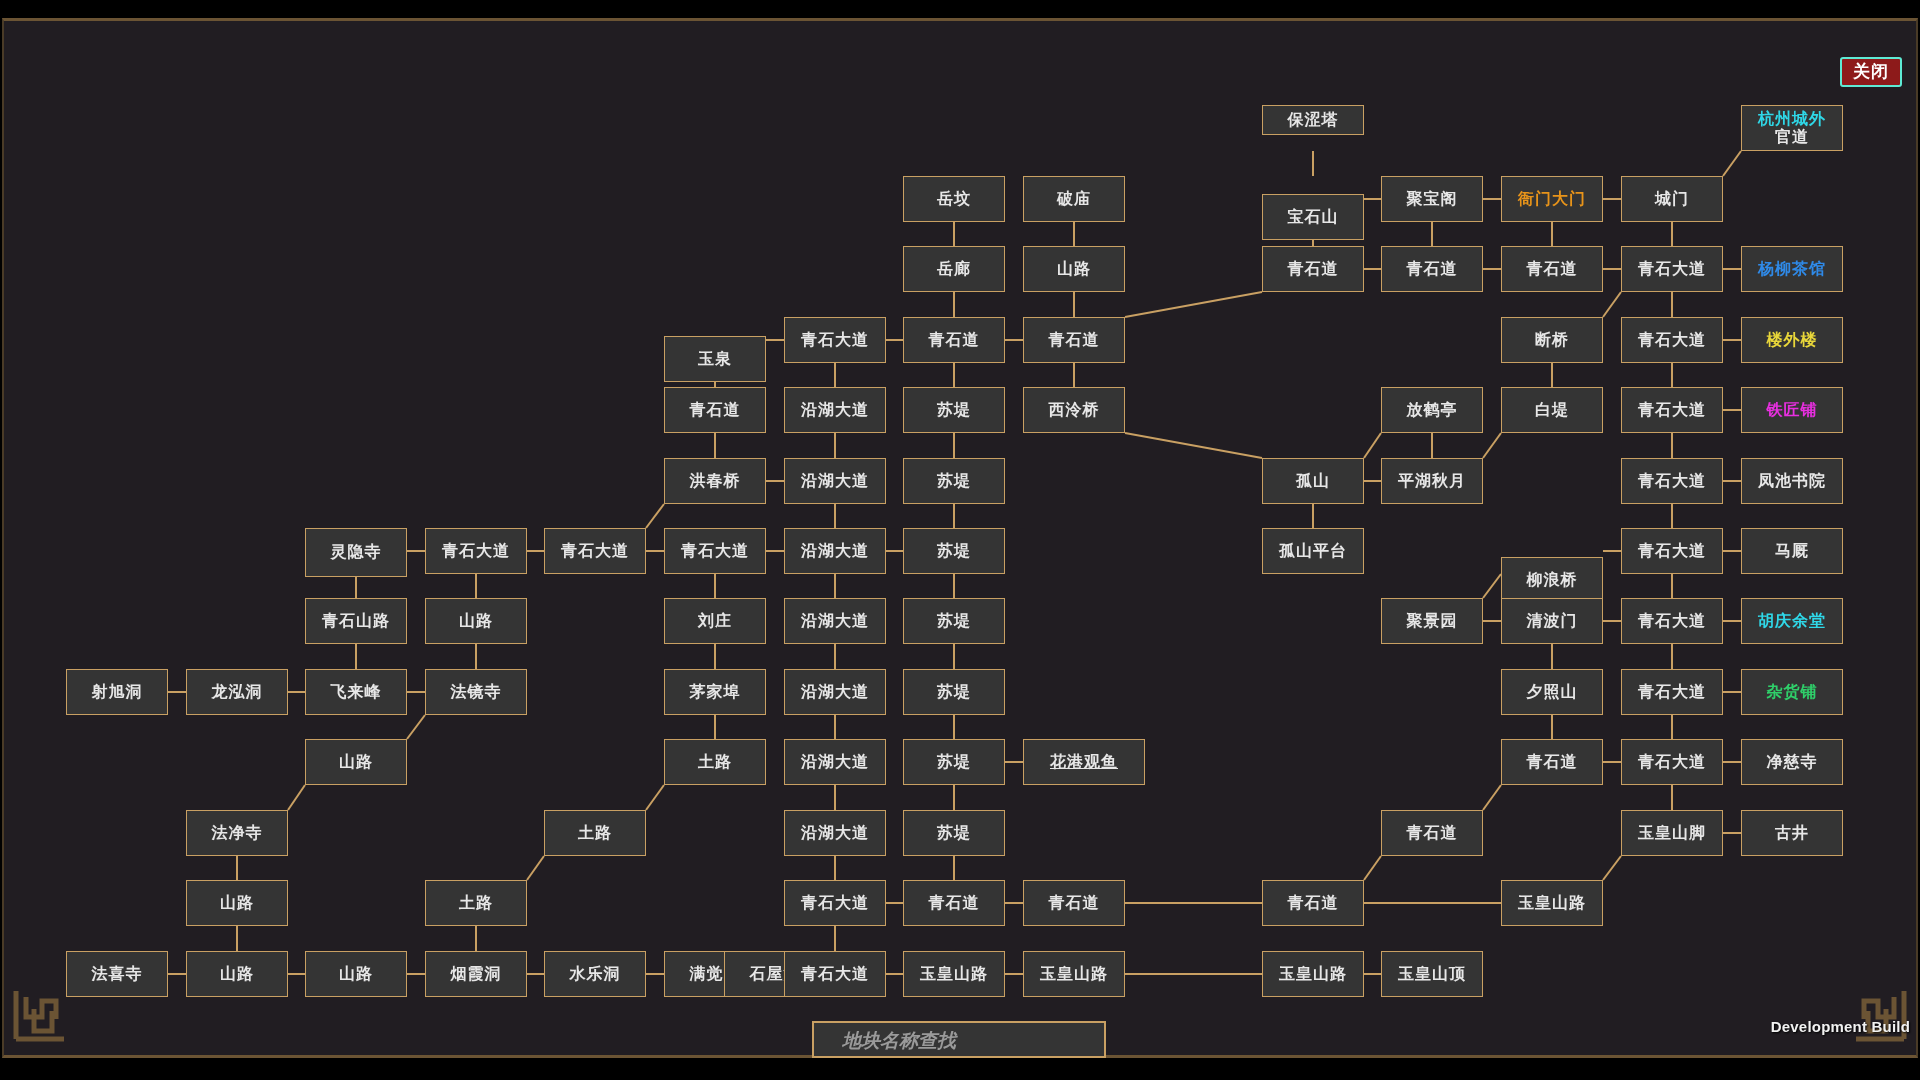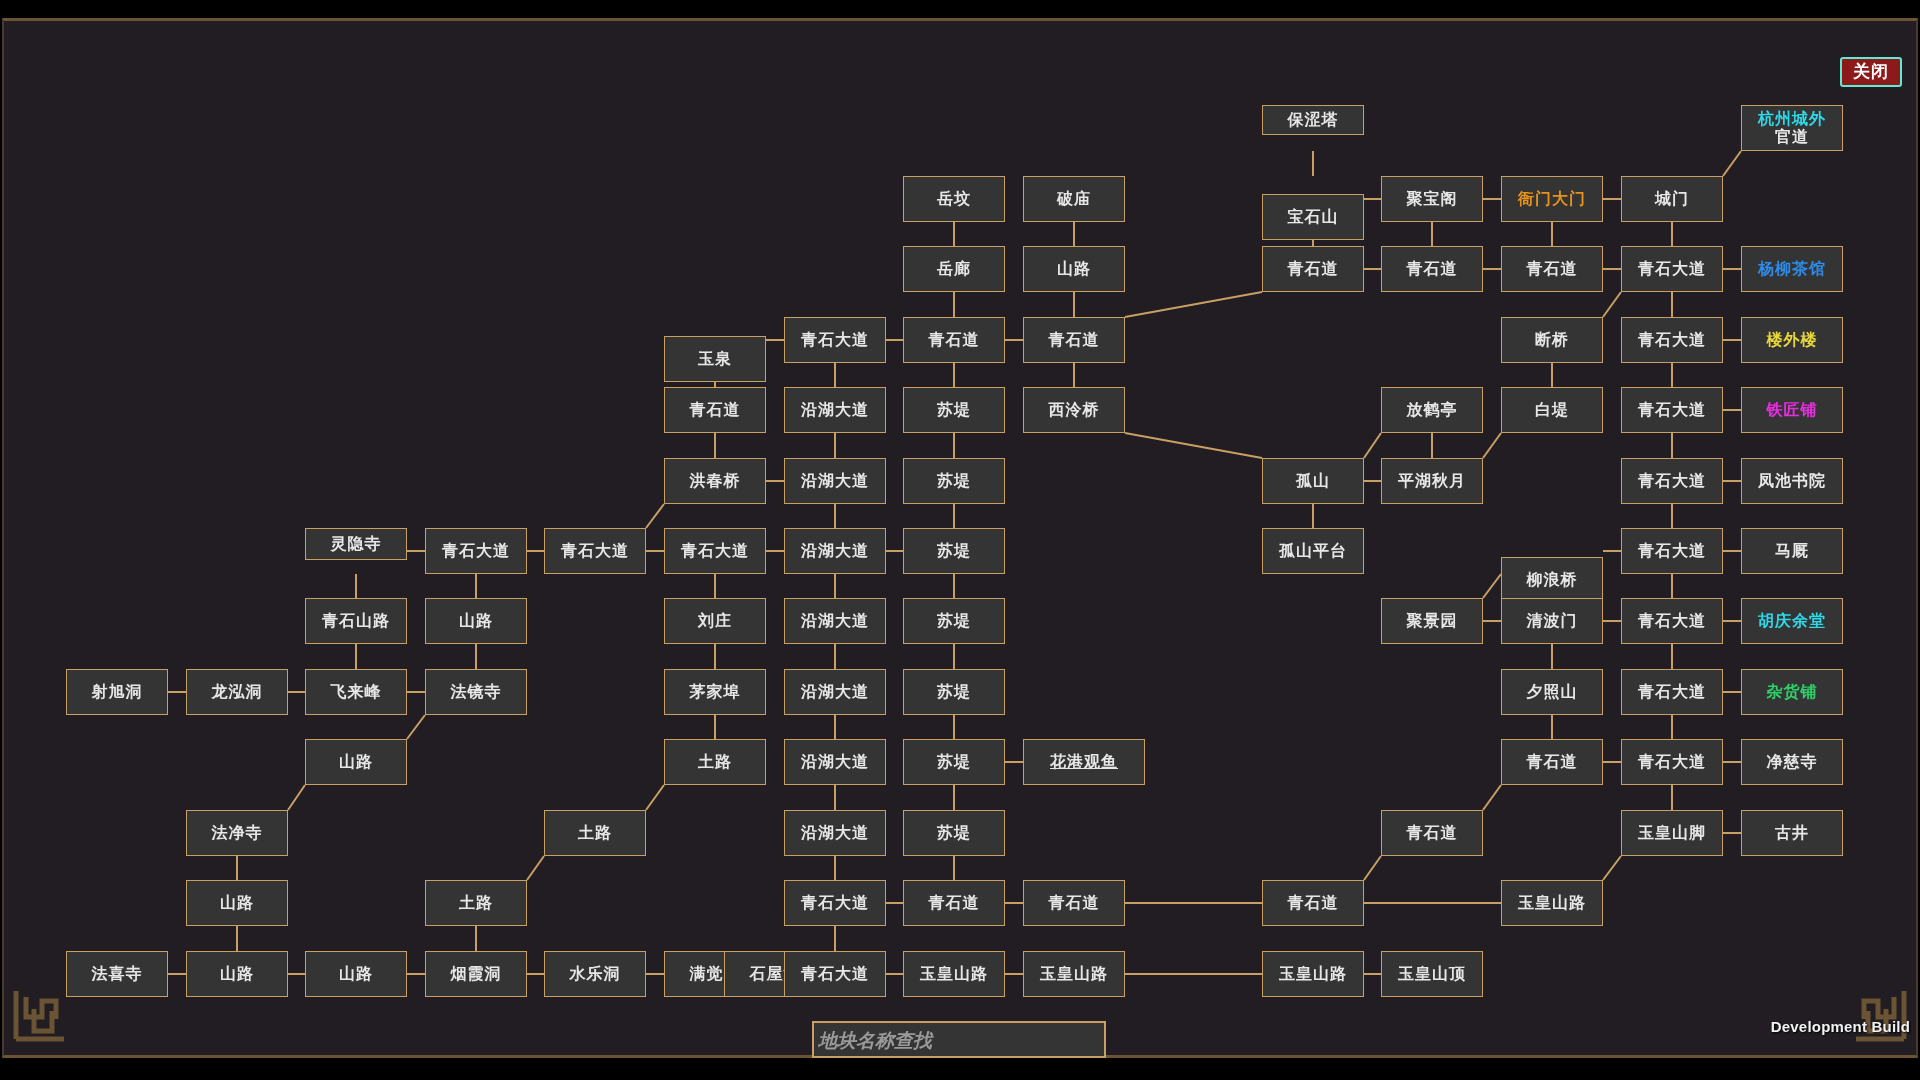--- a/index.html
+++ b/index.html
@@ -109,21 +109,21 @@
   }
   #search-input {
     width: 100%; height: 100%;
     background: transparent;
     border: none;
     outline: none;
     color: #c8c8c8;
     font-size: 19px;
     font-style: italic;
     font-weight: bold;
-    padding: 0 4px;
+    padding: 0 28px;
     box-sizing: border-box;
     font-family: "DejaVu Serif", "Liberation Serif", serif;
   }
   #search-input::placeholder {
     color: #9a9a9a;
     font-style: italic;
   }
   
   .corner { position: absolute; width: 56px; height: 56px; }
   #corner-bl { left: 8px; bottom: 12px; }
@@ -371,21 +371,21 @@
         </div>
         <div class="node white" style="left: 1377px; top: 437px; width: 102px; height: 46px;">
           <span>平湖秋月</span>
         </div>
         <div class="node white" style="left: 1617px; top: 437px; width: 102px; height: 46px;">
           <span>青石大道</span>
         </div>
         <div class="node white" style="left: 1737px; top: 437px; width: 102px; height: 46px;">
           <span>凤池书院</span>
         </div>
-        <div class="node white" style="left: 301px; top: 507px; width: 102px; height: 32px;">
+        <div class="node white" style="left: 301px; top: 507px; width: 102px; height: 49px;">
           <span>灵隐寺</span>
         </div>
         <div class="node white" style="left: 421px; top: 507px; width: 102px; height: 46px;">
           <span>青石大道</span>
         </div>
         <div class="node white" style="left: 540px; top: 507px; width: 102px; height: 46px;">
           <span>青石大道</span>
         </div>
         <div class="node white" style="left: 660px; top: 507px; width: 102px; height: 46px;">
           <span>青石大道</span>

